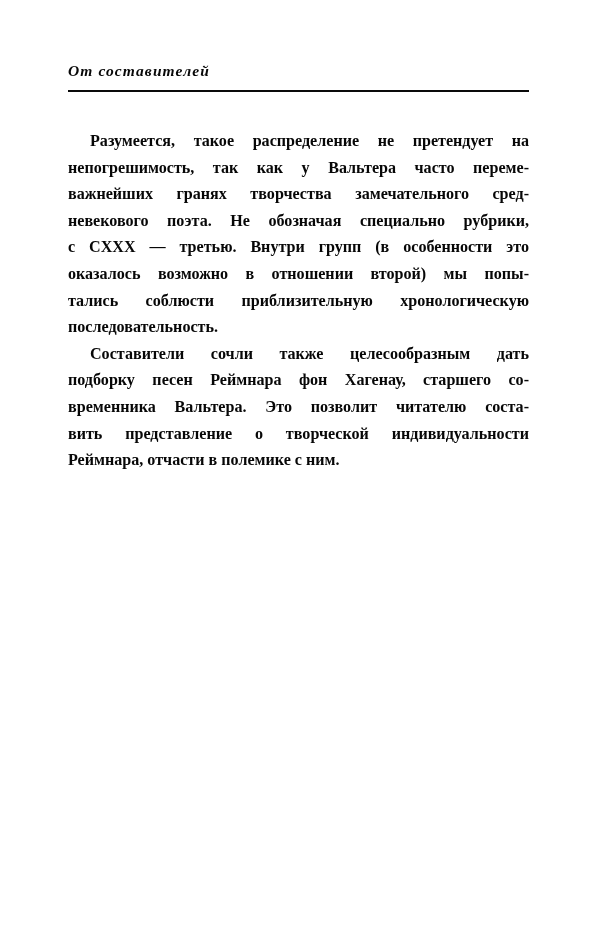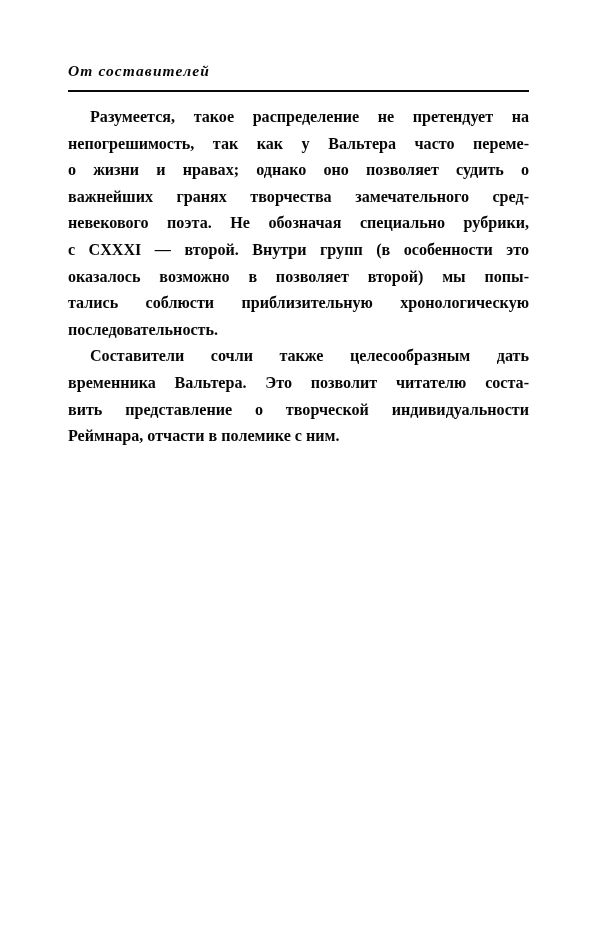--- a/index.html
+++ b/index.html
@@ -43,21 +43,21 @@
 
   .head-rule {
     margin-top: 11px;
     width: 461px;
     height: 2px;
     background: #0a0a0a;
   }
 
   
   .body-copy {
-    margin-top: 12px;
+    margin-top: 36px;
   }
 
   .para {
     font-size: 16.1px;
     font-weight: bold;
     line-height: 26.6px;
     text-align: justify;
     margin: 0;
     color: #070707;
     
@@ -93,31 +93,31 @@
 
     <div class="running-head">От составителей</div>
 
     <div class="head-rule"></div>
 
     <div class="body-copy">
 
       <p class="para">
         <span class="ln indent">Разумеется, такое распределение не претендует на</span>
         <span class="ln">непогрешимость, так как у Вальтера часто переме-</span>
-        <span class="ln">о жизни и нравах; однако оно позволяет судить о</span>
         <span class="ln">важнейших гранях творчества замечательного сред-</span>
         <span class="ln">невекового поэта. Не обозначая специально рубрики,</span>
-        <span class="ln">с CXXXI — второй. Внутри групп (в особенности это</span>
-        <span class="ln">оказалось возможно в позволяет второй) мы попы-</span>
+        <span class="ln">с CXXX — третью. Внутри групп (в особенности это</span>
+        <span class="ln">оказалось возможно в отношении второй) мы попы-</span>
         <span class="ln">тались соблюсти приблизительную хронологическую</span>
         <span class="ln last">последовательность.</span>
       </p>
 
       <p class="para">
         <span class="ln indent">Составители сочли также целесообразным дать</span>
+        <span class="ln">подборку песен Реймнара фон Хагенау, старшего со-</span>
         <span class="ln">временника Вальтера. Это позволит читателю соста-</span>
         <span class="ln">вить представление о творческой индивидуальности</span>
         <span class="ln last">Реймнара, отчасти в полемике с ним.</span>
       </p>
 
     </div>
   </div>
 </div>
 
 </body></html>

